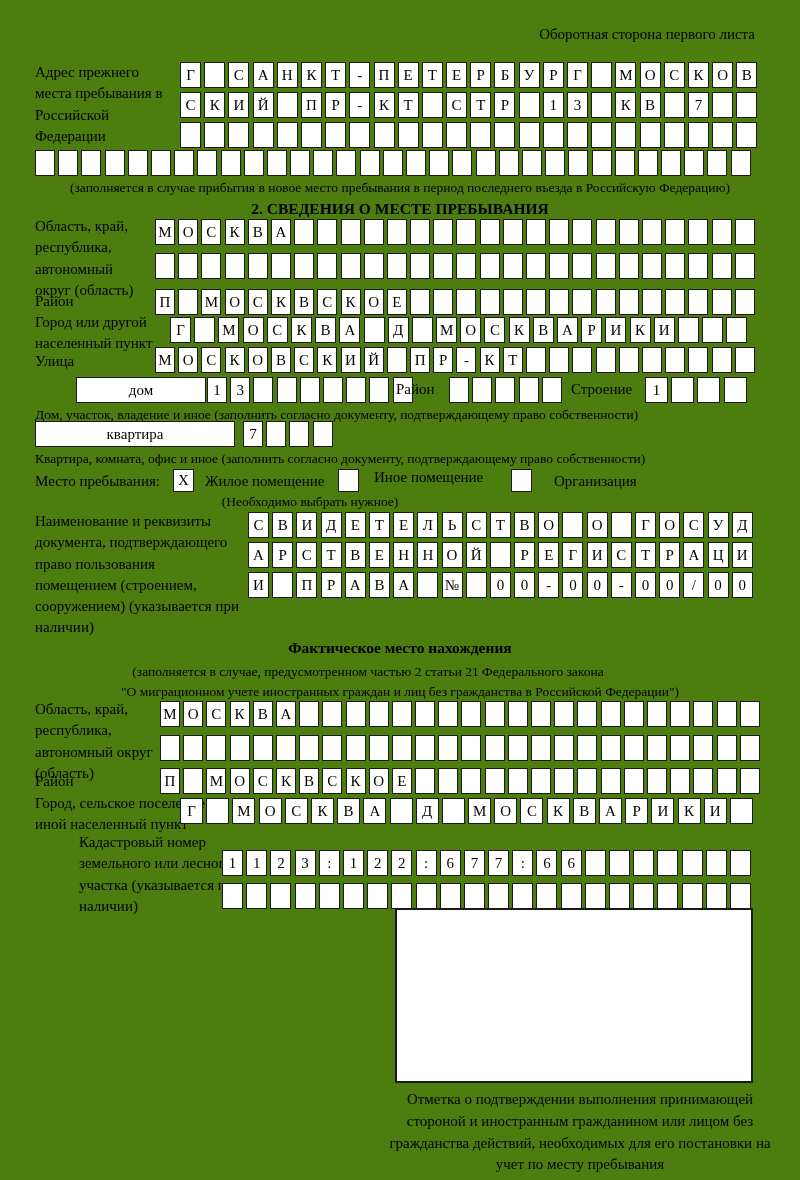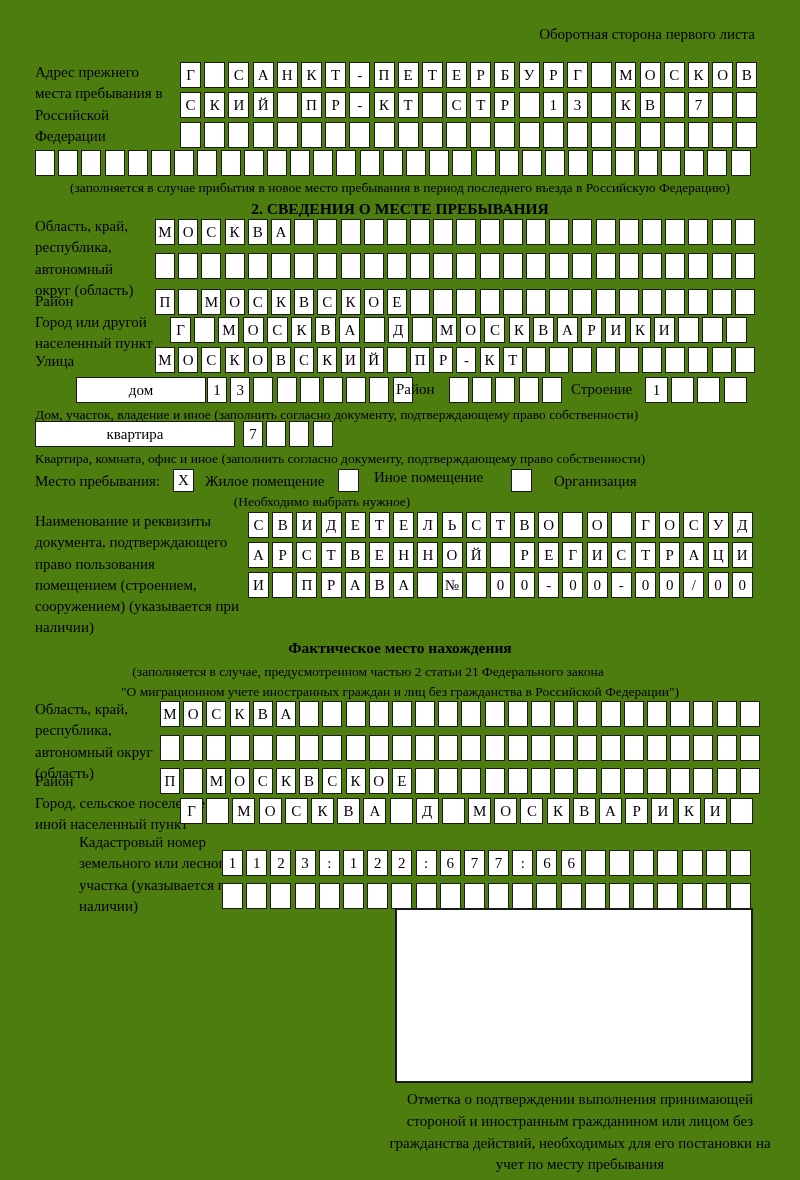--- a/index.html
+++ b/index.html
@@ -330,21 +330,21 @@
     </div>
   <div class="abs small" style="left:35px; top:450px; width:730px;">Квартира, комната, офис и иное (заполнить согласно документу, подтверждающему право собственности)</div>
 
   <div class="abs lbl" style="left:35px; top:471px;">Место пребывания:</div>
   <div class="abs chk" style="left:173px; top:469px;">X</div>
   <div class="abs lbl" style="left:205px; top:471px;">Жилое помещение</div>
   <div class="abs chk" style="left:338px; top:469px;"></div>
   <div class="abs lbl" style="left:374px; top:457px;margin-top:10px;">Иное помещение</div>
   <div class="abs chk" style="left:511px; top:469px;"></div>
   <div class="abs lbl" style="left:554px; top:471px;">Организация</div>
-  <div class="abs small center" style="left:172px; top:493px; width:300px;">(Необходимо выбрать нужное)</div>
+  <div class="abs small center" style="left:160px; top:493px; width:300px;">(Необходимо выбрать нужное)</div>
 
   <div class="abs lbl" style="left:35px; top:511px; width:205px;">Наименование и реквизиты документа, подтверждающего право пользования помещением (строением, сооружением) (указывается при наличии)</div>
   <div class="abs cellrow c21" style="left:248px; top:512px;">
       <span class="cell">С</span>
       <span class="cell">В</span>
       <span class="cell">И</span>
       <span class="cell">Д</span>
       <span class="cell">Е</span>
       <span class="cell">Т</span>
       <span class="cell">Е</span>

